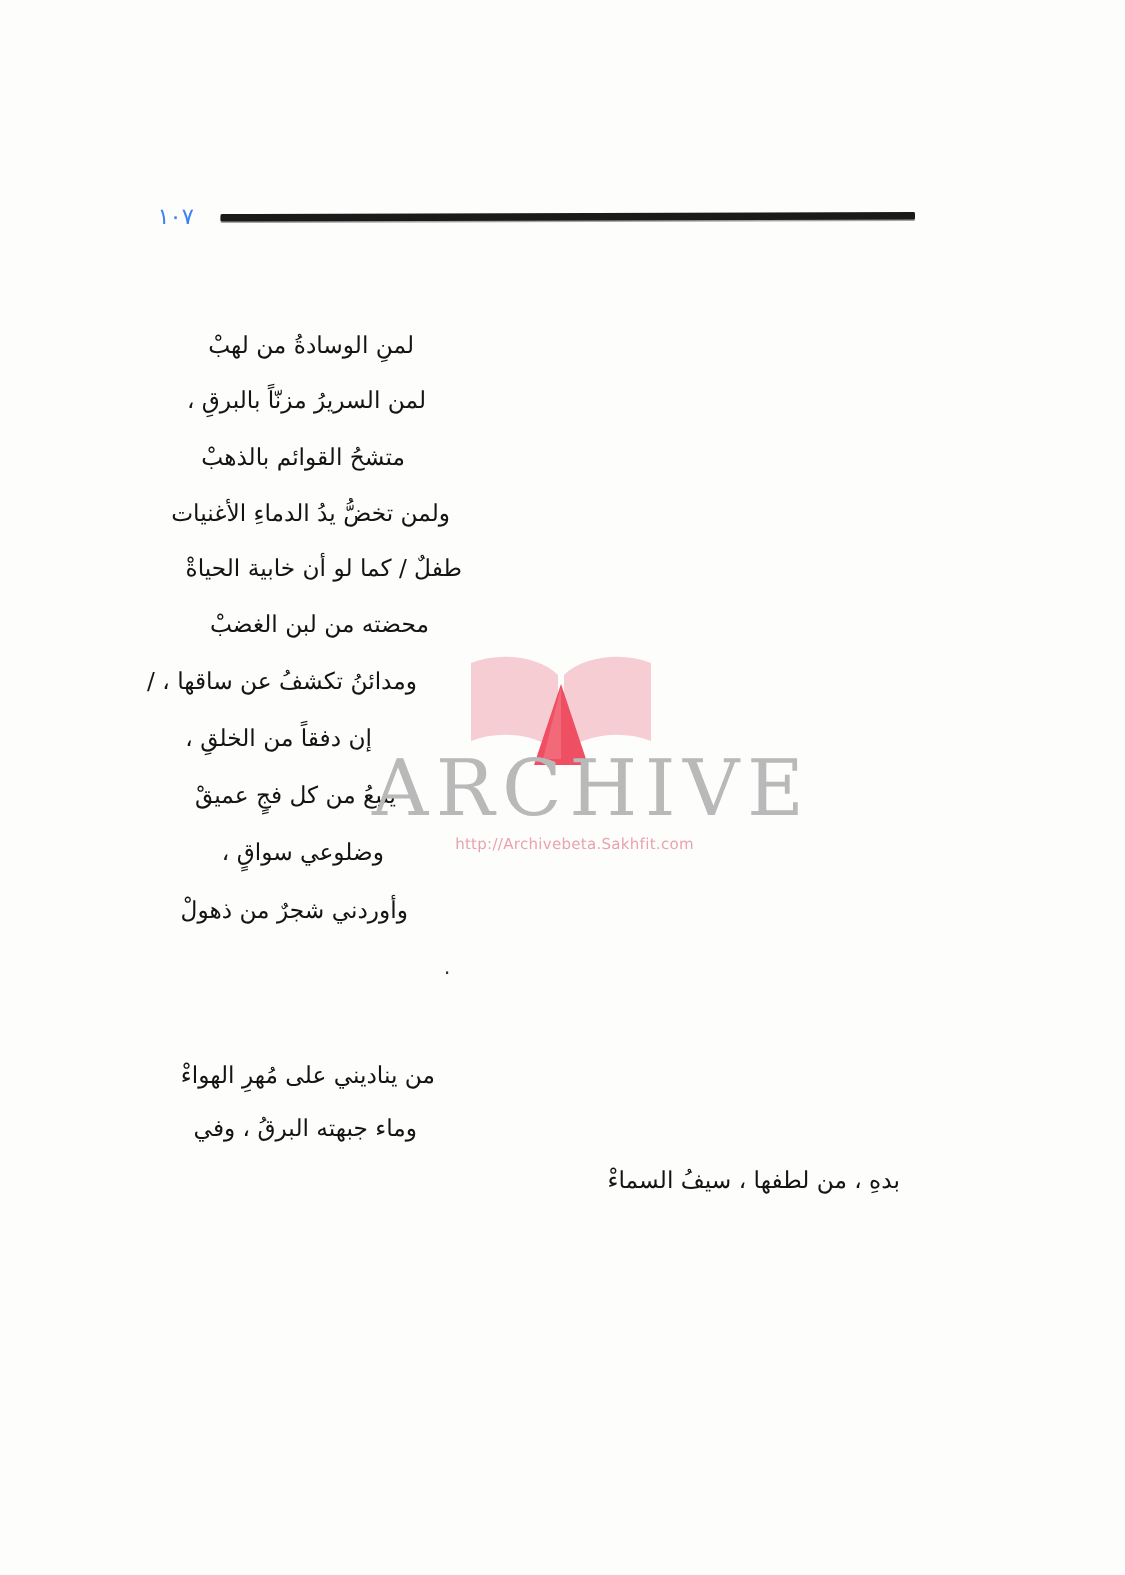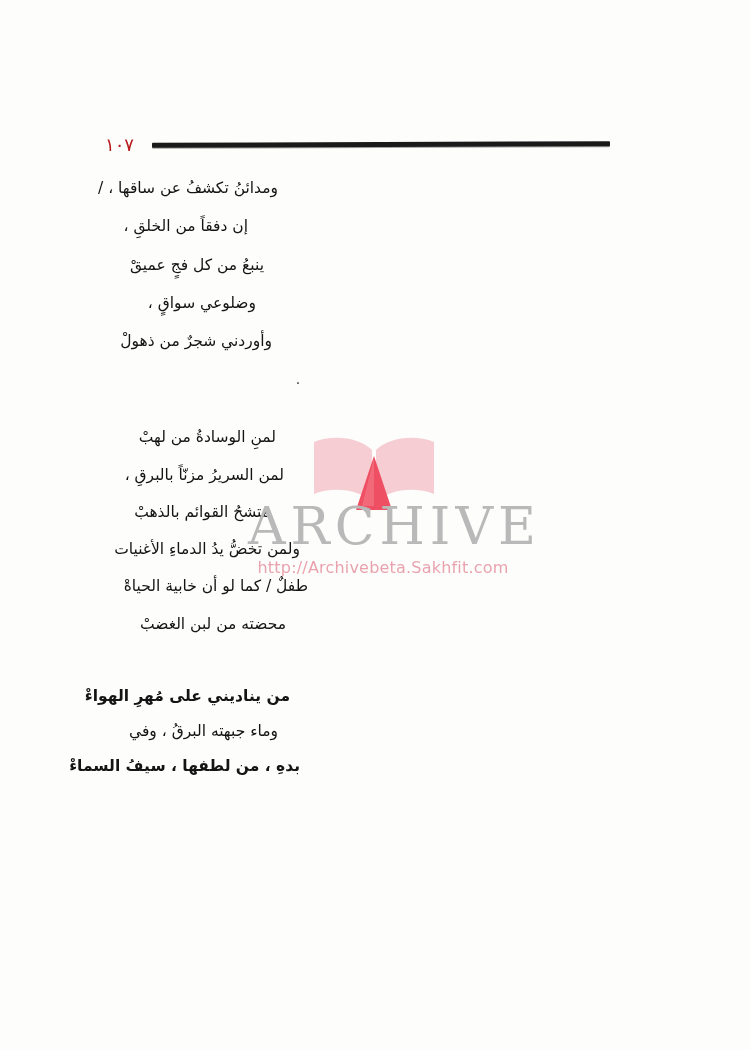--- a/index.html
+++ b/index.html
@@ -26,22 +26,22 @@
     position: absolute;
     top: 132px;
     left: 105px;
     right: 140px;
     height: 24px;
     display: flex;
     align-items: center;
   }
   .page-number {
     font-family: "DejaVu Sans", sans-serif;
-    font-size: 18px;
-    color: #b91c1c;
+    font-size: 15px;
+    color: #3b82f6;
     letter-spacing: 1px;
     white-space: nowrap;
     direction: rtl;
   }
   .header-rule {
     margin-left: 18px;
     flex: 1;
     height: 5px;
     background: #1a1a1a;
     border-radius: 1px;
@@ -120,59 +120,59 @@
     font-weight: 400;
     line-height: 1;
   }
   .wm-url {
     position: absolute;
     left: 0;
     top: 122px;
     width: 100%;
     text-align: center;
     font-family: "DejaVu Sans", sans-serif;
-    font-size: 16px;
+    font-size: 10px;
     color: #e9a3ae;
     letter-spacing: 0.2px;
   }
 </style>
 </head>
 <body>
 
 <div class="page">
 
   <div class="header">
     <div class="page-number">١٠٧</div>
     <div class="header-rule"></div>
   </div>
 
   <div class="body">
 
+    <div class="stanza stanza-2">
+      <div class="line" style="margin-right:324px;">لمنِ الوسادةُ من لهبْ</div>
+      <div class="line" style="margin-right:316px;">لمن السريرُ مزنّاً بالبرقِ ،</div>
+      <div class="line" style="margin-right:330px;">متشحُ القوائم بالذهبْ</div>
+      <div class="line" style="margin-right:300px;">ولمن تخضُّ يدُ الدماءِ الأغنيات</div>
+      <div class="line" style="margin-right:292px;">طفلٌ / كما لو أن خابية الحياةْ</div>
+      <div class="line" style="margin-right:314px;">محضته من لبن الغضبْ</div>
+    </div>
+
     <div class="stanza stanza-1">
       <div class="line" style="margin-right:322px;">ومدائنُ تكشفُ عن ساقها ، /</div>
       <div class="line" style="margin-right:352px;">إن دفقاً من الخلقِ ،</div>
       <div class="line" style="margin-right:336px;">ينبعُ من كل فجٍ عميقْ</div>
       <div class="line" style="margin-right:344px;">وضلوعي سواقٍ ،</div>
       <div class="line" style="margin-right:328px;">وأوردني شجرٌ من ذهولْ</div>
       <div class="dot-mark">.</div>
     </div>
 
-    <div class="stanza stanza-2">
-      <div class="line" style="margin-right:324px;">لمنِ الوسادةُ من لهبْ</div>
-      <div class="line" style="margin-right:316px;">لمن السريرُ مزنّاً بالبرقِ ،</div>
-      <div class="line" style="margin-right:330px;">متشحُ القوائم بالذهبْ</div>
-      <div class="line" style="margin-right:300px;">ولمن تخضُّ يدُ الدماءِ الأغنيات</div>
-      <div class="line" style="margin-right:292px;">طفلٌ / كما لو أن خابية الحياةْ</div>
-      <div class="line" style="margin-right:314px;">محضته من لبن الغضبْ</div>
-    </div>
-
     <div class="stanza stanza-3">
-      <div class="line" style="margin-right:310px;font-weight:bold;">من يناديني على مُهرِ الهواءْ</div>
+      <div class="line" style="margin-right:310px;">من يناديني على مُهرِ الهواءْ</div>
       <div class="line" style="margin-right:322px;">وماء جبهته البرقُ ، وفي</div>
-      <div class="line" style="margin-right:300px;font-weight:bold;">بدهِ ، من لطفها ، سيفُ السماءْ</div>
+      <div class="line" style="">بدهِ ، من لطفها ، سيفُ السماءْ</div>
     </div>
 
   </div>
 
   <div class="watermark">
     <div class="wm-book">
       <svg width="140" height="76" viewBox="0 0 140 76" xmlns="http://www.w3.org/2000/svg">
         <path d="M68 14 C56 2, 30 -2, 10 6 L10 58 C30 50, 56 54, 68 66 Z" fill="#f6cdd2"></path>
         <path d="M72 14 C84 2, 110 -2, 130 6 L130 58 C110 50, 84 54, 72 66 Z" fill="#f6cdd2"></path>
         <path d="M70 20 L52 74 L88 74 Z" fill="#ef4f63"></path>

